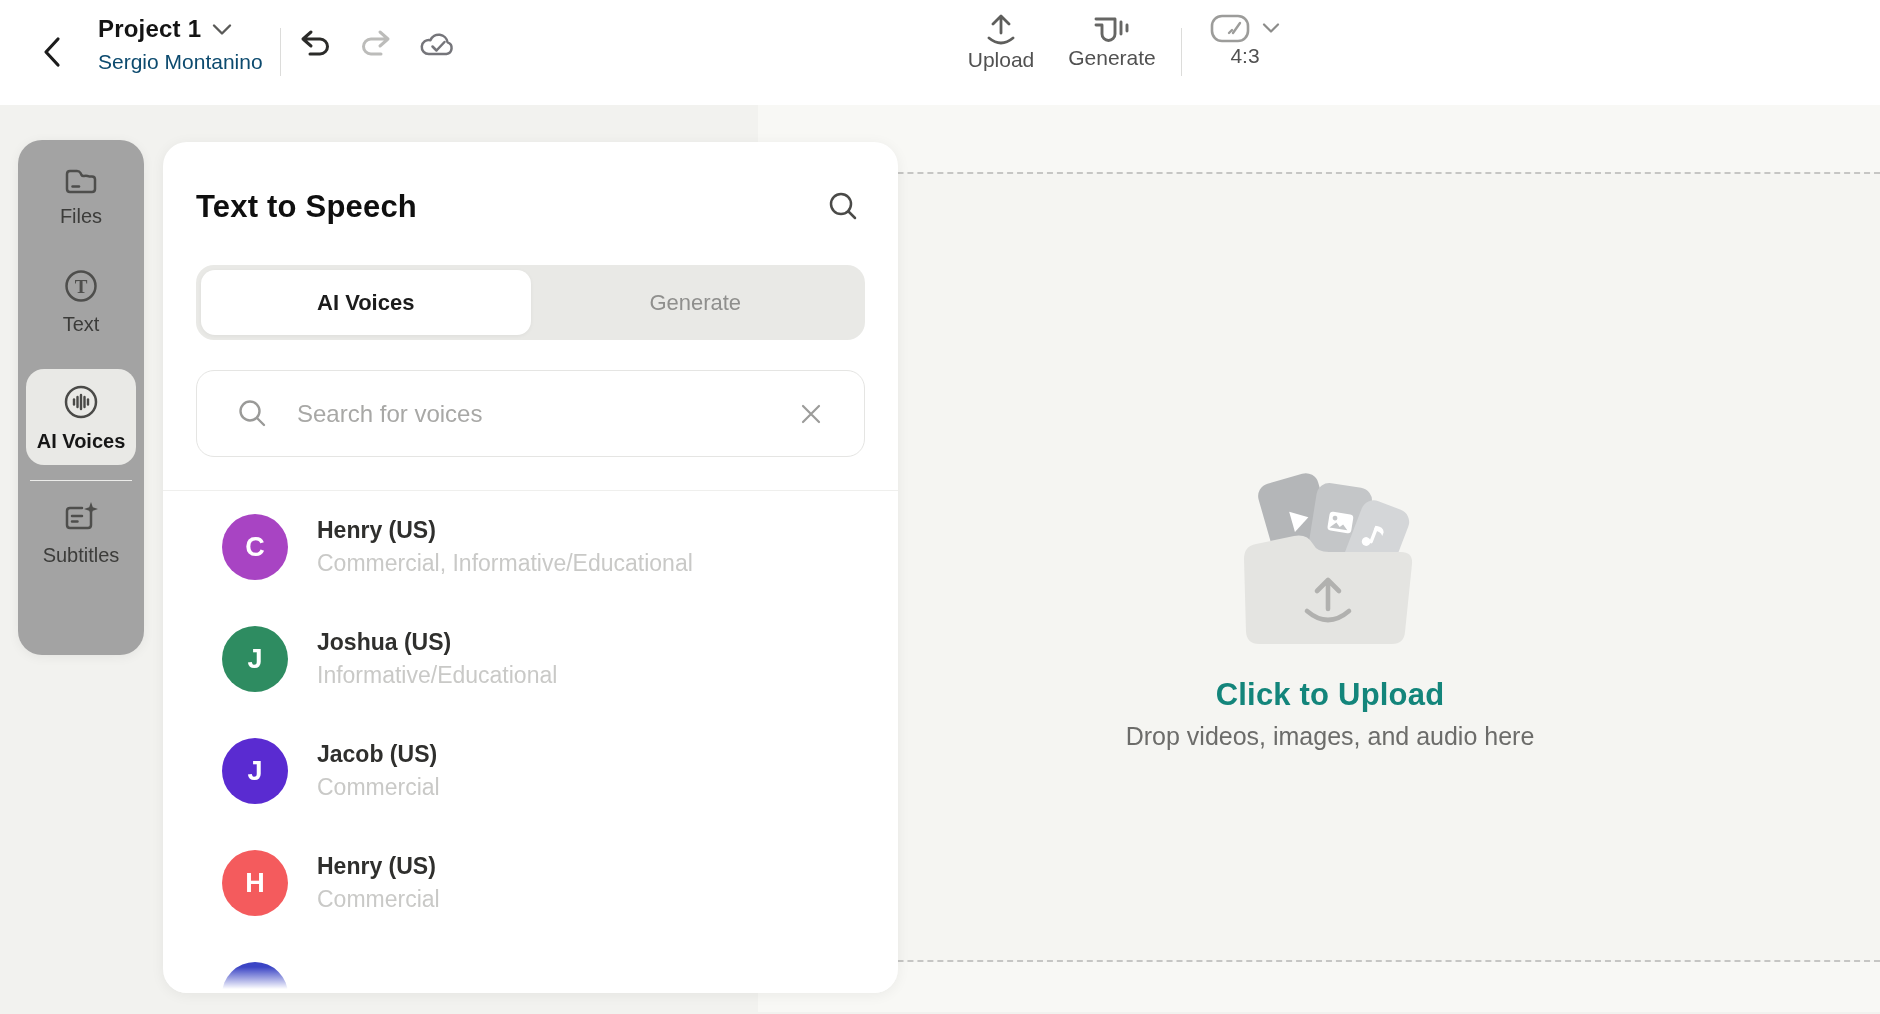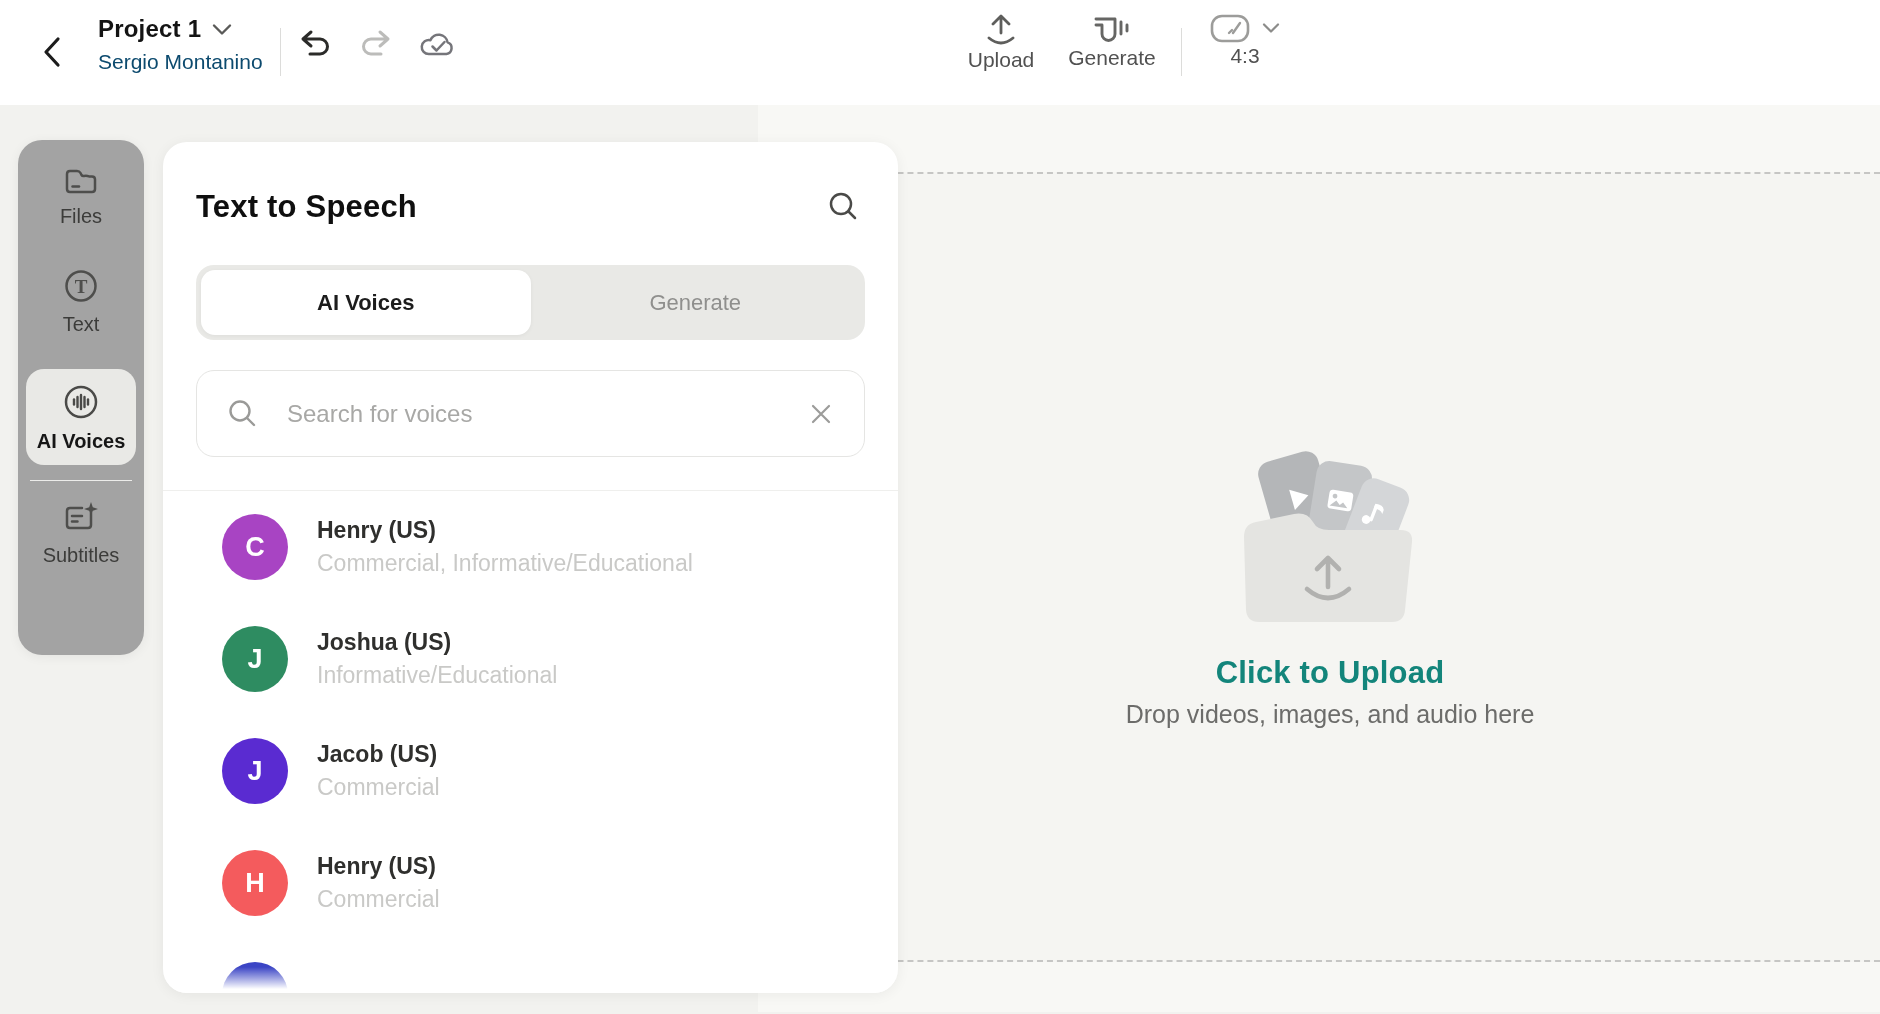--- a/index.html
+++ b/index.html
@@ -21,21 +21,21 @@
 
   
   .content { position:absolute; left:0; top:105px; width:1880px; height:909px; background:#f2f2ef; }
 
   .stage-wrap { position:absolute; left:758px; top:0; width:1122px; height:909px; }
   .stage-top { height:67px; background:#f8f8f5; }
   .stage { height:790px; background:#f5f5f2; border-top:2px dashed #c6c6c4; border-bottom:2px dashed #c6c6c4; }
   .stage-bottom { height:50px; background:#f8f8f5; }
 
   
-  .upload-zone { position:absolute; left:1330px; top:334px; width:600px; transform:translateX(-50%);
+  .upload-zone { position:absolute; left:1330px; top:356px; width:600px; transform:translateX(-50%);
     display:flex; flex-direction:column; align-items:center; text-align:center; cursor:pointer; }
   .upload-title { margin-top:14px; font-size:31px; font-weight:700; letter-spacing:.2px; }
   .upload-sub { margin-top:9px; font-size:25px; color:#6c6c6a; }
 
   
   .sidebar { position:absolute; left:18px; top:35px; width:126px; height:515px; background:#a3a3a3;
     border-radius:24px; box-shadow:0 2px 12px rgba(0,0,0,.06); display:flex; flex-direction:column; align-items:center; }
   .side-item { display:flex; flex-direction:column; align-items:center; gap:9px; cursor:pointer; }
   .side-item .s-lbl { font-size:20px; color:#3c3c3a; }
   .side-item.files { margin-top:26px; }
@@ -50,21 +50,21 @@
     border-radius:24px; box-shadow:0 2px 14px rgba(0,0,0,.06); overflow:hidden; }
   .panel-header { padding:44px 33px 0; display:flex; align-items:center; justify-content:space-between; }
   .panel-title { font-size:31px; font-weight:700; color:#0f0f0f; letter-spacing:.2px; }
   .panel-search-btn { width:42px; height:42px; display:flex; align-items:center; justify-content:center; cursor:pointer; }
 
   .tabs { margin:37px 33px 0; height:75px; background:#e9e9e6; border-radius:18px; display:flex; padding:5px; }
   .tab { flex:1; display:flex; align-items:center; justify-content:center; font-size:22px; color:#8f8f8d; cursor:pointer; border-radius:14px; }
   .tab.active { background:#fff; font-weight:700; color:#1c1c1c; box-shadow:0 1px 4px rgba(0,0,0,.05); }
 
   .search-box { margin:30px 33px 0; height:87px; border:1.5px solid #e5e5e3; border-radius:18px;
-    display:flex; align-items:center; padding:0 30px; gap:28px; background:#fff; }
+    display:flex; align-items:center; padding:0 40px; gap:28px; background:#fff; }
   .search-box input { flex:1; border:none; outline:none; font-size:24px; color:#333; font-family:"Liberation Sans",sans-serif; background:transparent; }
   .search-box input::placeholder { color:#a8a8a6; }
   .clear-btn { width:26px; height:26px; display:flex; align-items:center; justify-content:center; cursor:pointer; }
 
   .list-divider { margin-top:33px; width:100%; height:1px; background:#efefed; }
 
   .voice-row { height:112px; display:flex; align-items:center; padding-left:59px; gap:29px; cursor:pointer; }
   .avatar { width:66px; height:66px; border-radius:50%; flex:0 0 66px; display:flex; align-items:center; justify-content:center;
     color:#fff; font-size:27px; font-weight:600; }
   .voice-name { font-size:23px; font-weight:600; color:#2f2f2d; }

